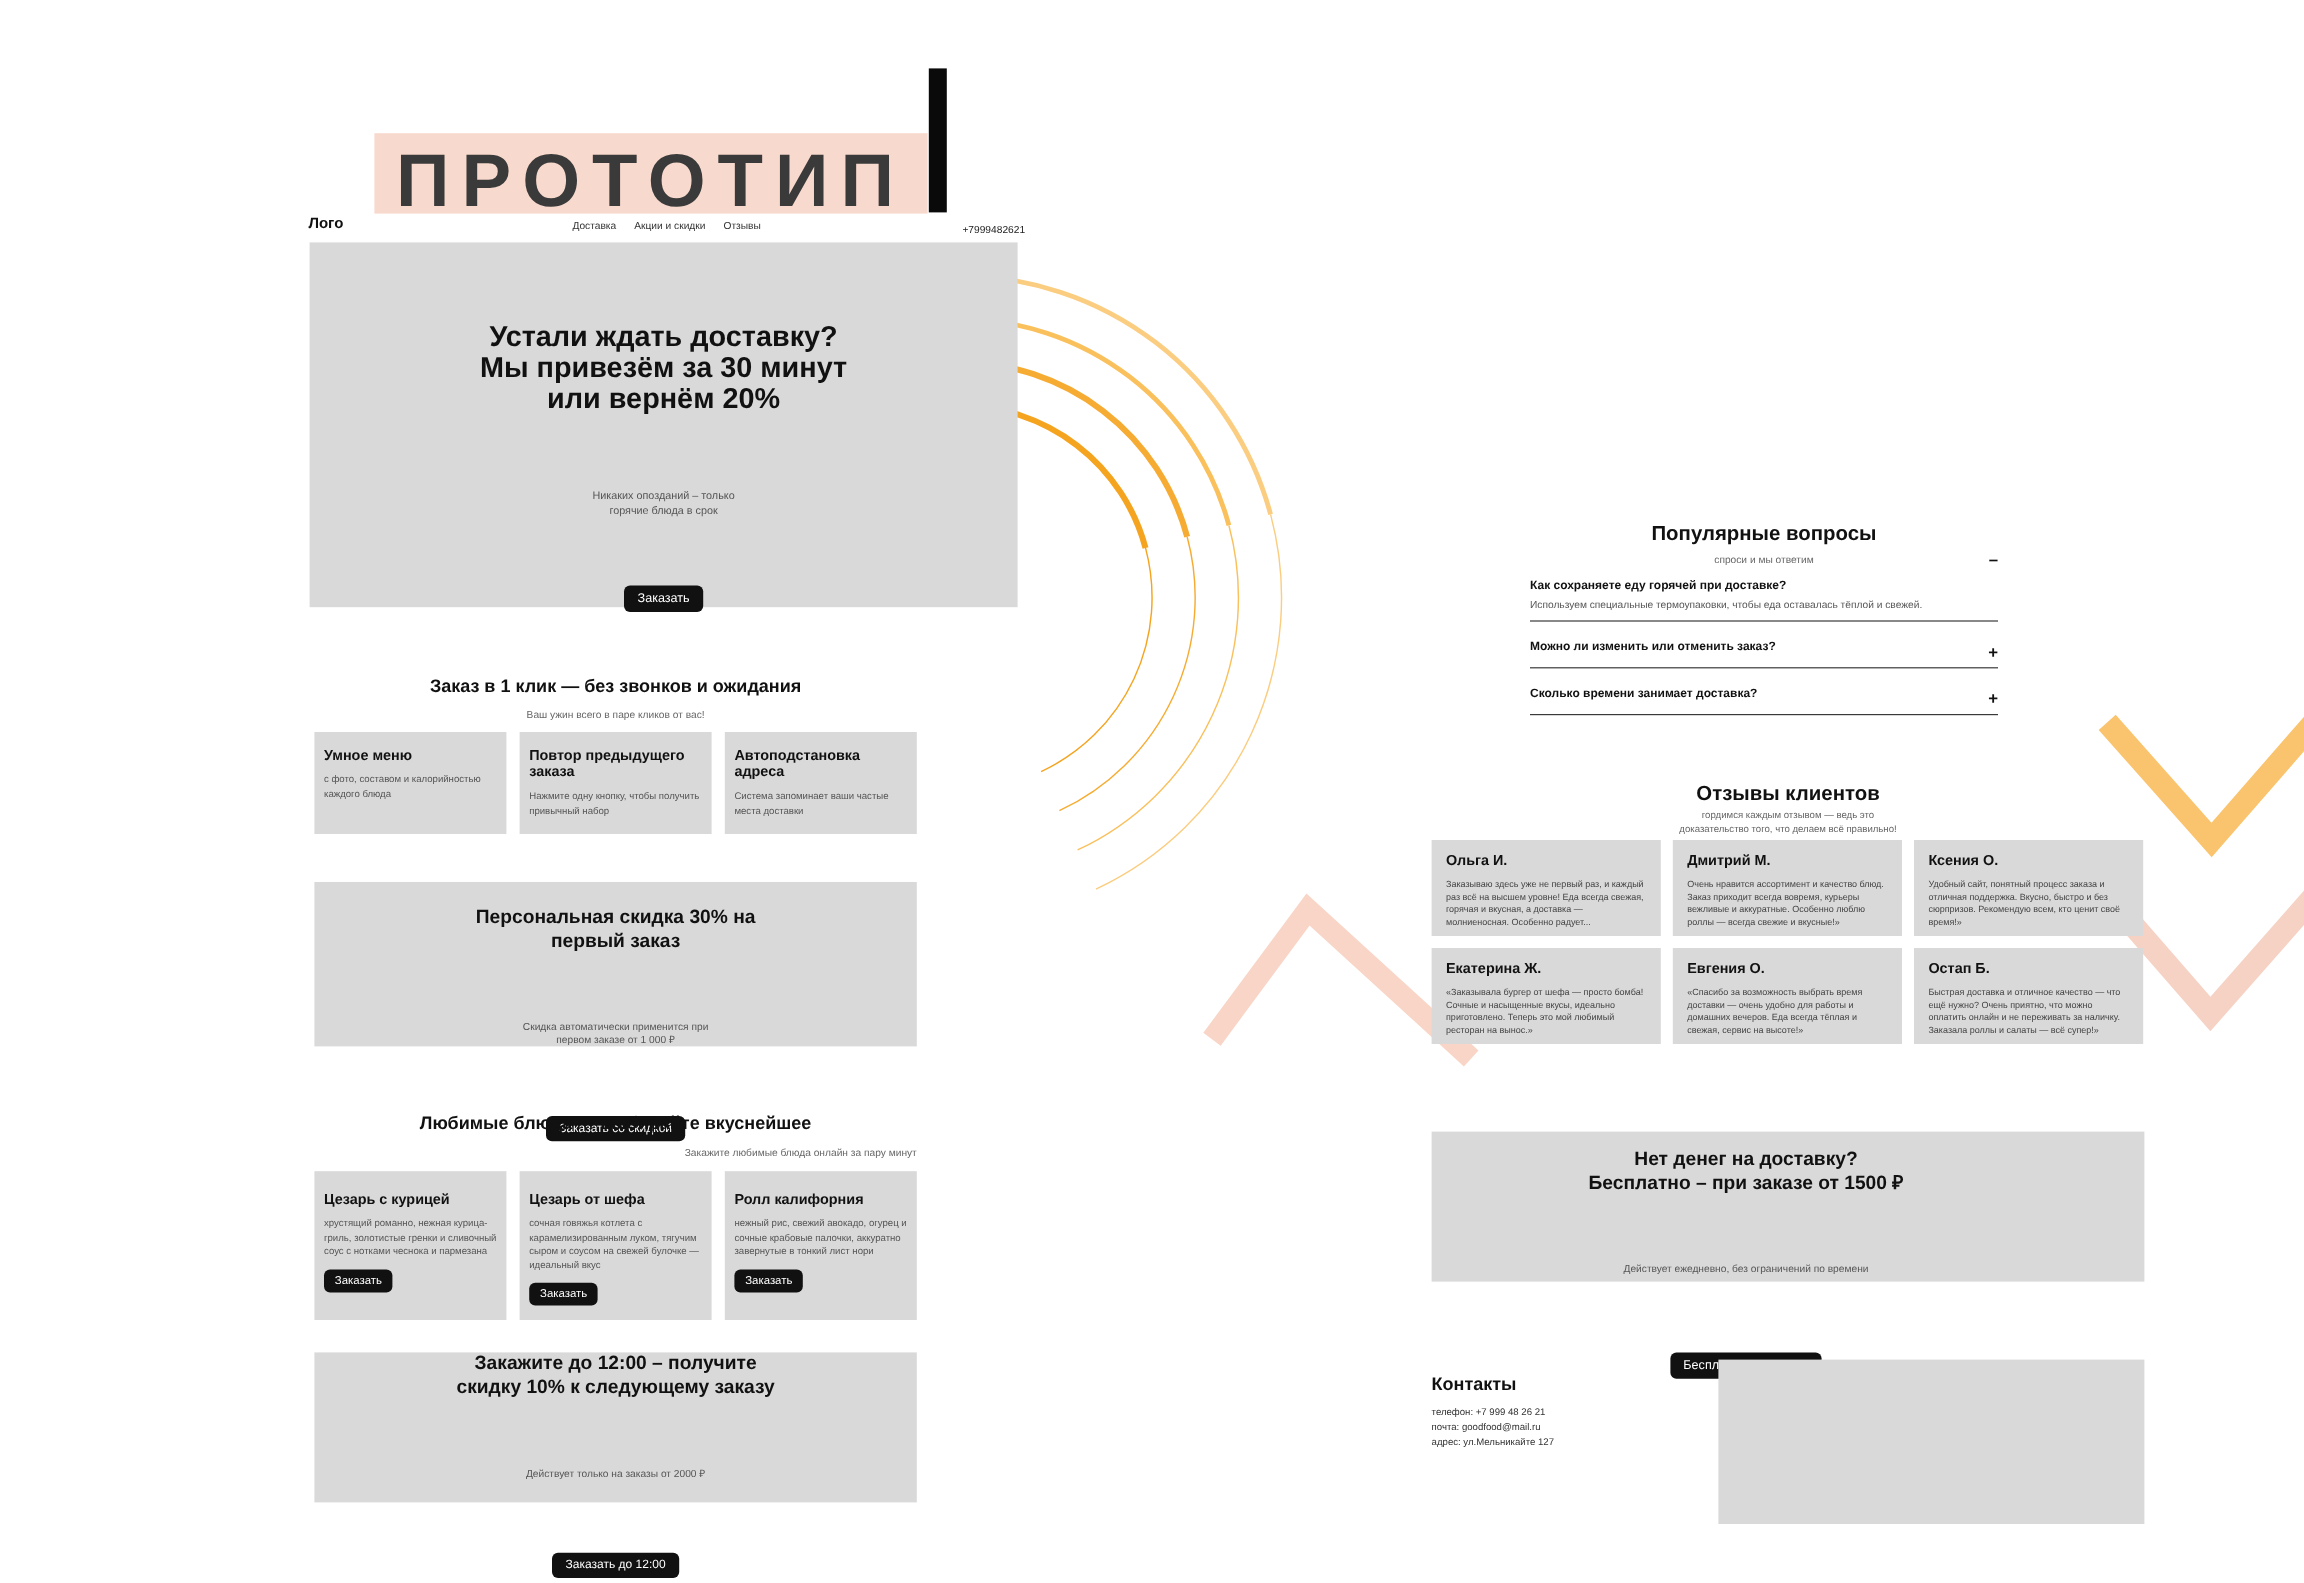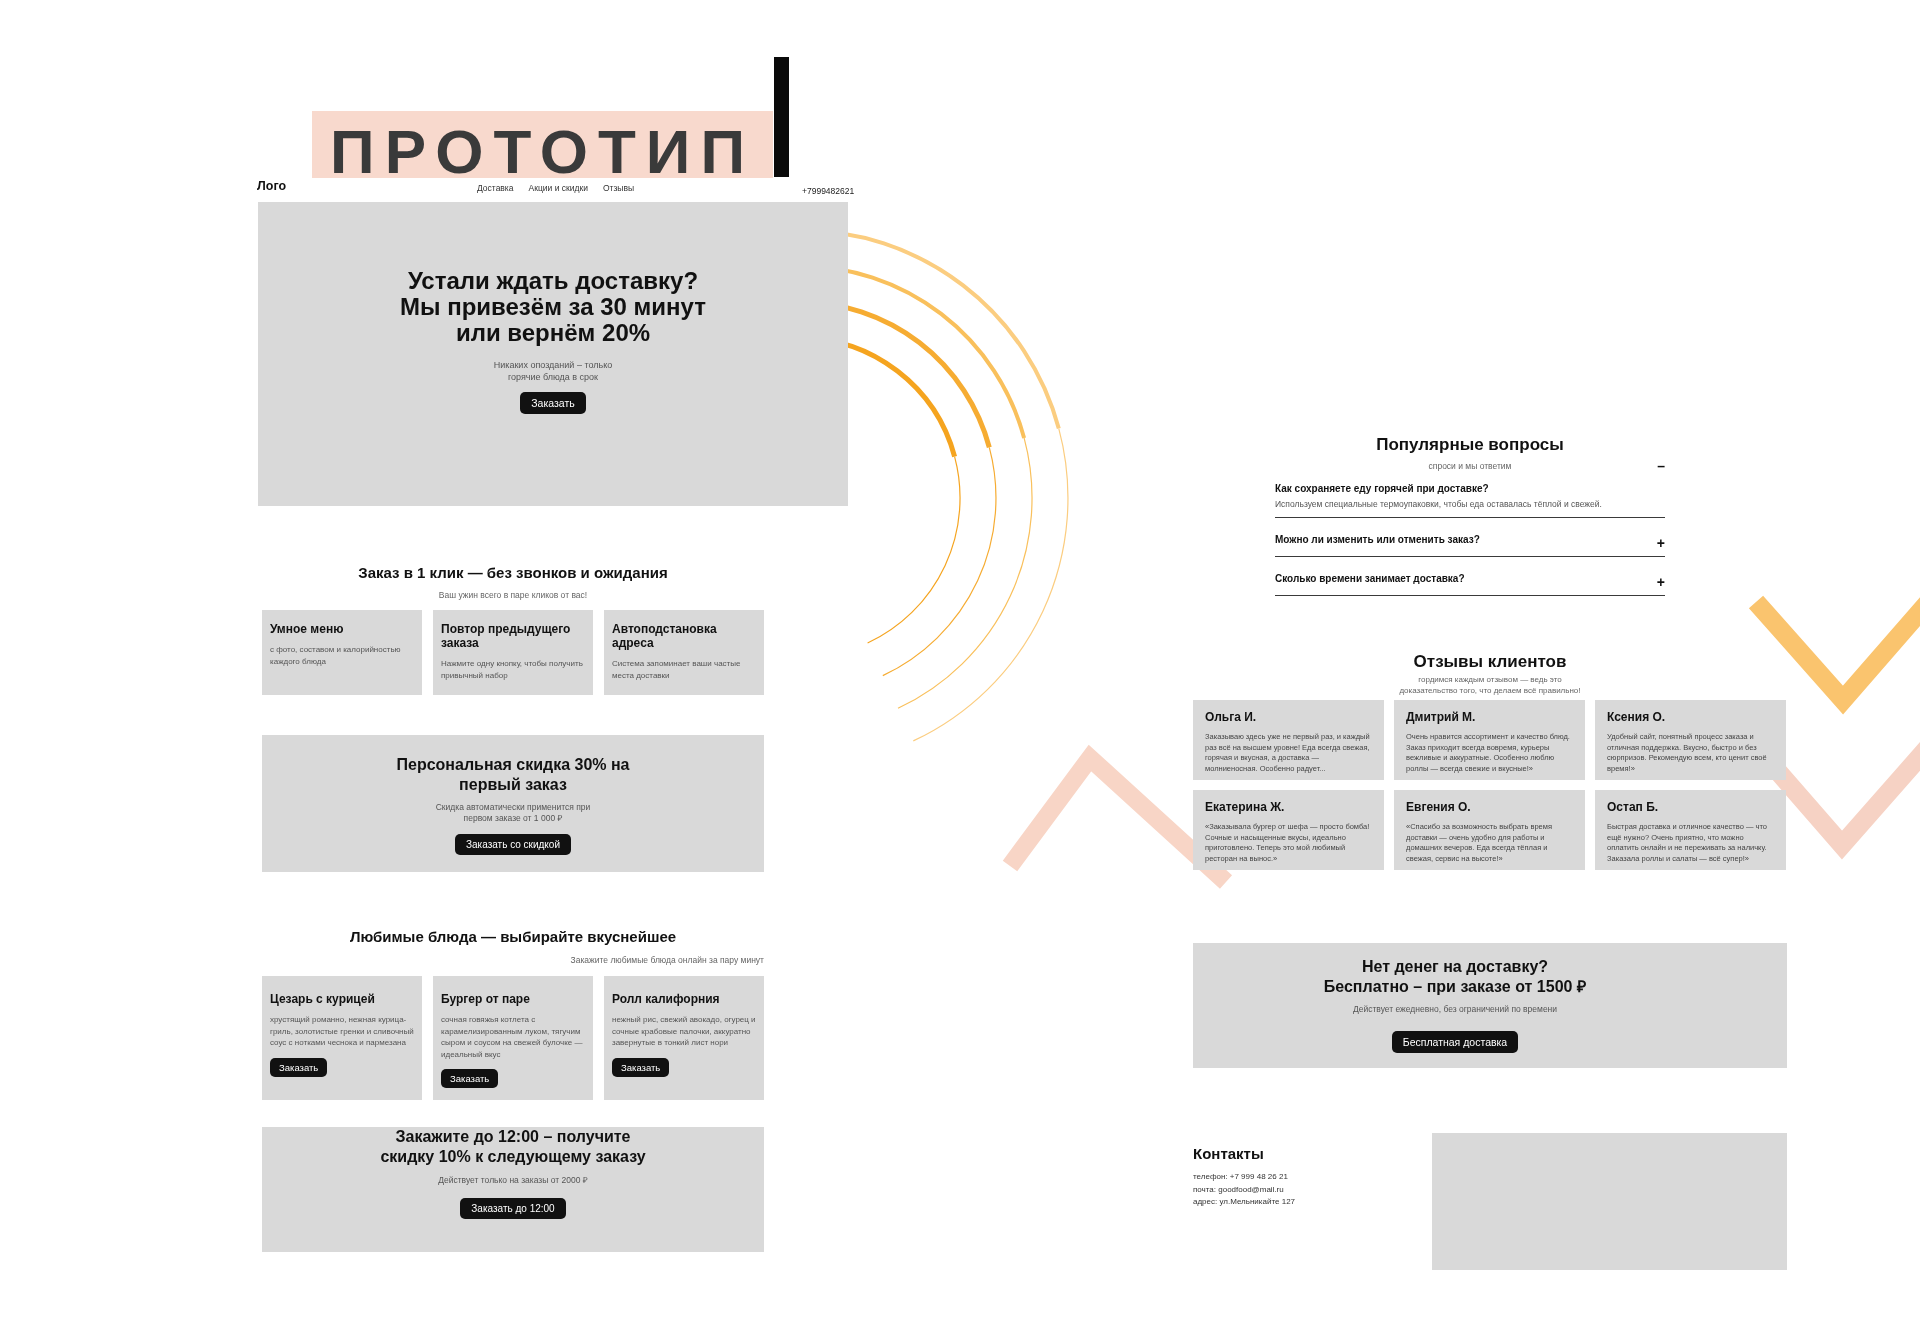--- a/index.html
+++ b/index.html
@@ -11,21 +11,21 @@
   
   .proto-box{left:312px;top:111px;width:461px;height:67px;background:#F8D9CD;z-index:2;
              display:flex;align-items:flex-end;justify-content:center;overflow:hidden;}
   .proto-box span{font-size:62px;font-weight:700;letter-spacing:10px;color:#3A3A3A;line-height:0.82;}
   .black-bar{left:774px;top:57px;width:15px;height:120px;background:#0a0a0a;z-index:2;}
   
   .logo{left:257px;top:179px;font-size:12.5px;font-weight:700;z-index:2;}
   .nav{left:477px;top:183px;display:flex;gap:15px;font-size:8.5px;color:#333;z-index:2;justify-content:center;}
   .phone{left:802px;top:186px;font-size:8.5px;color:#222;z-index:2;}
   
-  .panel{background:#D9D9D9;z-index:2;}
+  .panel{background:#D9D9D9;z-index:2;gap:48px;}
   .hero{left:258px;top:202px;width:590px;height:304px;display:flex;flex-direction:column;
         align-items:center;text-align:center;padding-top:66px;box-sizing:border-box;}
   .hero-title{font-size:24px;line-height:26px;font-weight:700;}
   .hero-sub{margin-top:13px;font-size:9px;line-height:12px;color:#555;}
   .btn{background:#111;color:#fff;border:none;border-radius:5px;font-family:"Liberation Sans",sans-serif;
        font-size:10px;padding:5px 11px;cursor:pointer;display:inline-block;}
   .hero .btn{margin-top:9px;font-size:10.5px;}
   
   .sec-head{left:262px;width:502px;text-align:center;font-weight:700;font-size:15px;z-index:2;}
   .sec-sub{left:262px;width:502px;text-align:center;font-size:8.5px;color:#666;z-index:2;}
@@ -157,21 +157,21 @@
 
   <div class="abs sec-head h-dishes">Любимые блюда — выбирайте вкуснейшее</div>
   <div class="abs sec-sub s-dishes">Закажите любимые блюда онлайн за пару минут</div>
   <div class="abs cards row-dishes">
     <div class="card">
       <h4>Цезарь с курицей</h4>
       <p>хрустящий романно, нежная курица-гриль, золотистые гренки и сливочный соус с нотками чеснока и пармезана</p>
       <button class="btn">Заказать</button>
     </div>
     <div class="card">
-      <h4>Бургер от паре</h4>
+      <h4>Цезарь от шефа</h4>
       <p>сочная говяжья котлета с карамелизированным луком, тягучим сыром и соусом на свежей булочке — идеальный вкус</p>
       <button class="btn">Заказать</button>
     </div>
     <div class="card">
       <h4>Ролл калифорния</h4>
       <p>нежный рис, свежий авокадо, огурец и сочные крабовые палочки, аккуратно завернутые в тонкий лист нори</p>
       <button class="btn">Заказать</button>
     </div>
   </div>
 

